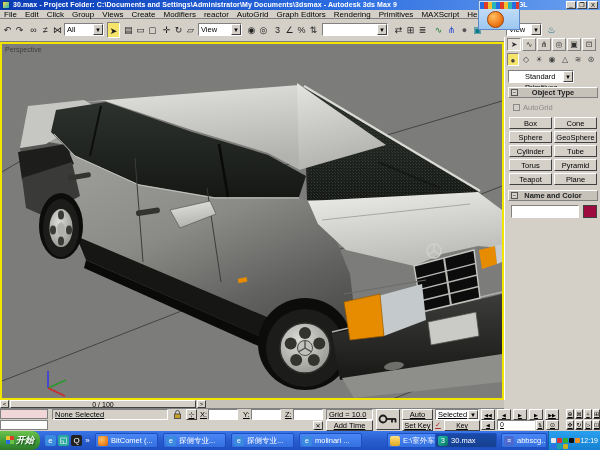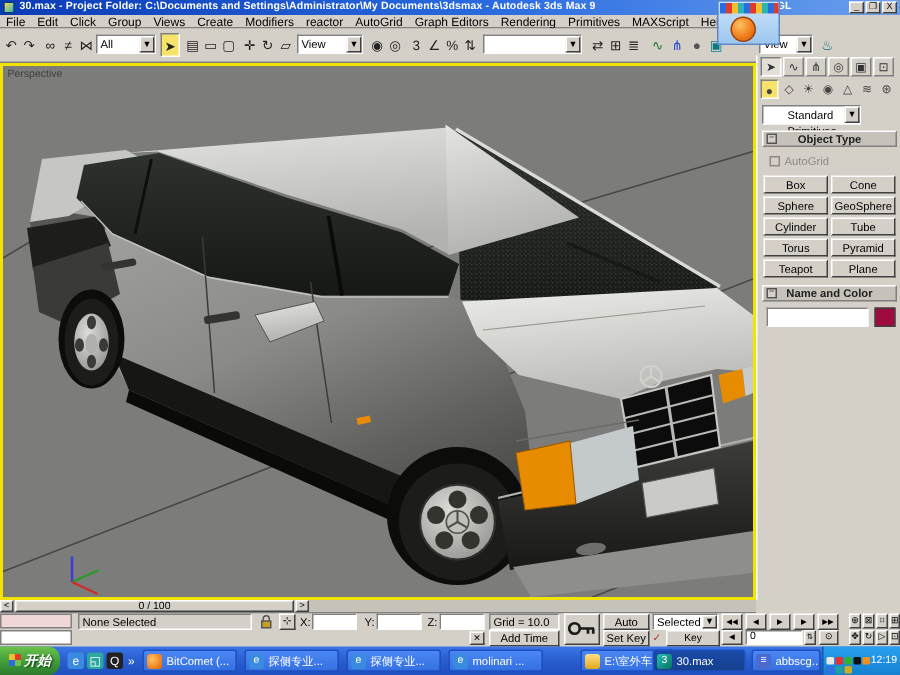--- a/index.html
+++ b/index.html
@@ -76,21 +76,21 @@
   
   #statusbar { position:absolute; left:0; top:409px; width:600px; height:22px; background:#d4d0c8; font-size:7.5px; }
   .srow { position:absolute; height:11px; line-height:10px; }
   #listener-pink { position:absolute; left:0; top:0; width:48px; height:10px; background:#f0d6d6;
     border:1px solid #808080; }
   #listener-white { position:absolute; left:0; top:11px; width:48px; height:10px; background:#fff;
     border:1px solid #808080; }
   .sunken { background:#d4d0c8; border:1px solid; border-color:#808080 #fff #fff #808080; }
   .wfield { background:#fff; border:1px solid; border-color:#808080 #fff #fff #808080; }
   .sbtn { background:#d4d0c8; border:1px solid; border-color:#fff #404040 #404040 #fff; text-align:center; }
-  .abs { position:absolute; }
+  .abs { position:absolute;text-decoration:underline; }
 
   
   #taskbar { position:absolute; left:0; top:431px; width:600px; height:19px;
     background:linear-gradient(#3a77e8,#2a5fd0 45%,#1e4fc0); }
   #startbtn { position:absolute; left:0; top:0; width:40px; height:19px;
     background:linear-gradient(#6cc24a,#3c9838 60%,#2f7a2c); border-radius:0 8px 8px 0;
     color:#fff; font-weight:bold; font-style:italic; font-size:9px; line-height:19px; text-align:center;
     text-shadow:1px 1px 1px #1a4a18; }
   #startbtn .flag { display:inline-block; width:8px; height:8px; vertical-align:-1px; margin-right:2px;
     background:conic-gradient(#e03a2a 0 25%, #6cc24a 0 50%, #2a6be0 0 75%, #f0c030 0); border-radius:1px; }

